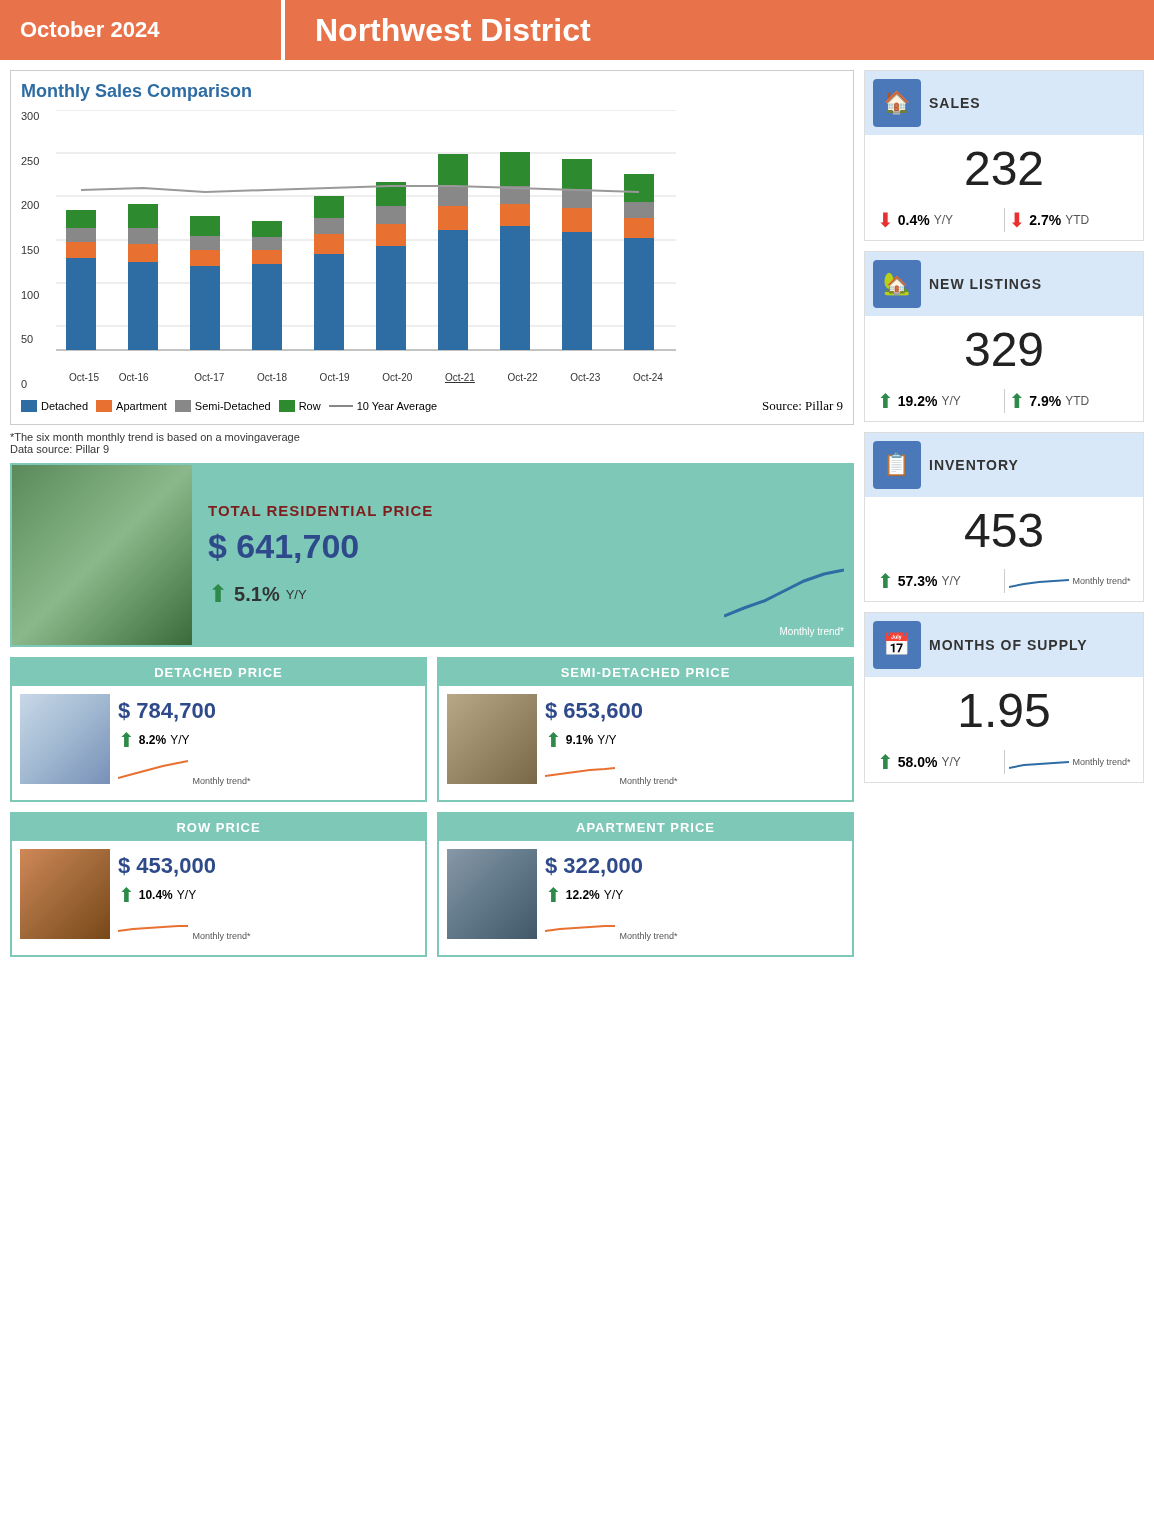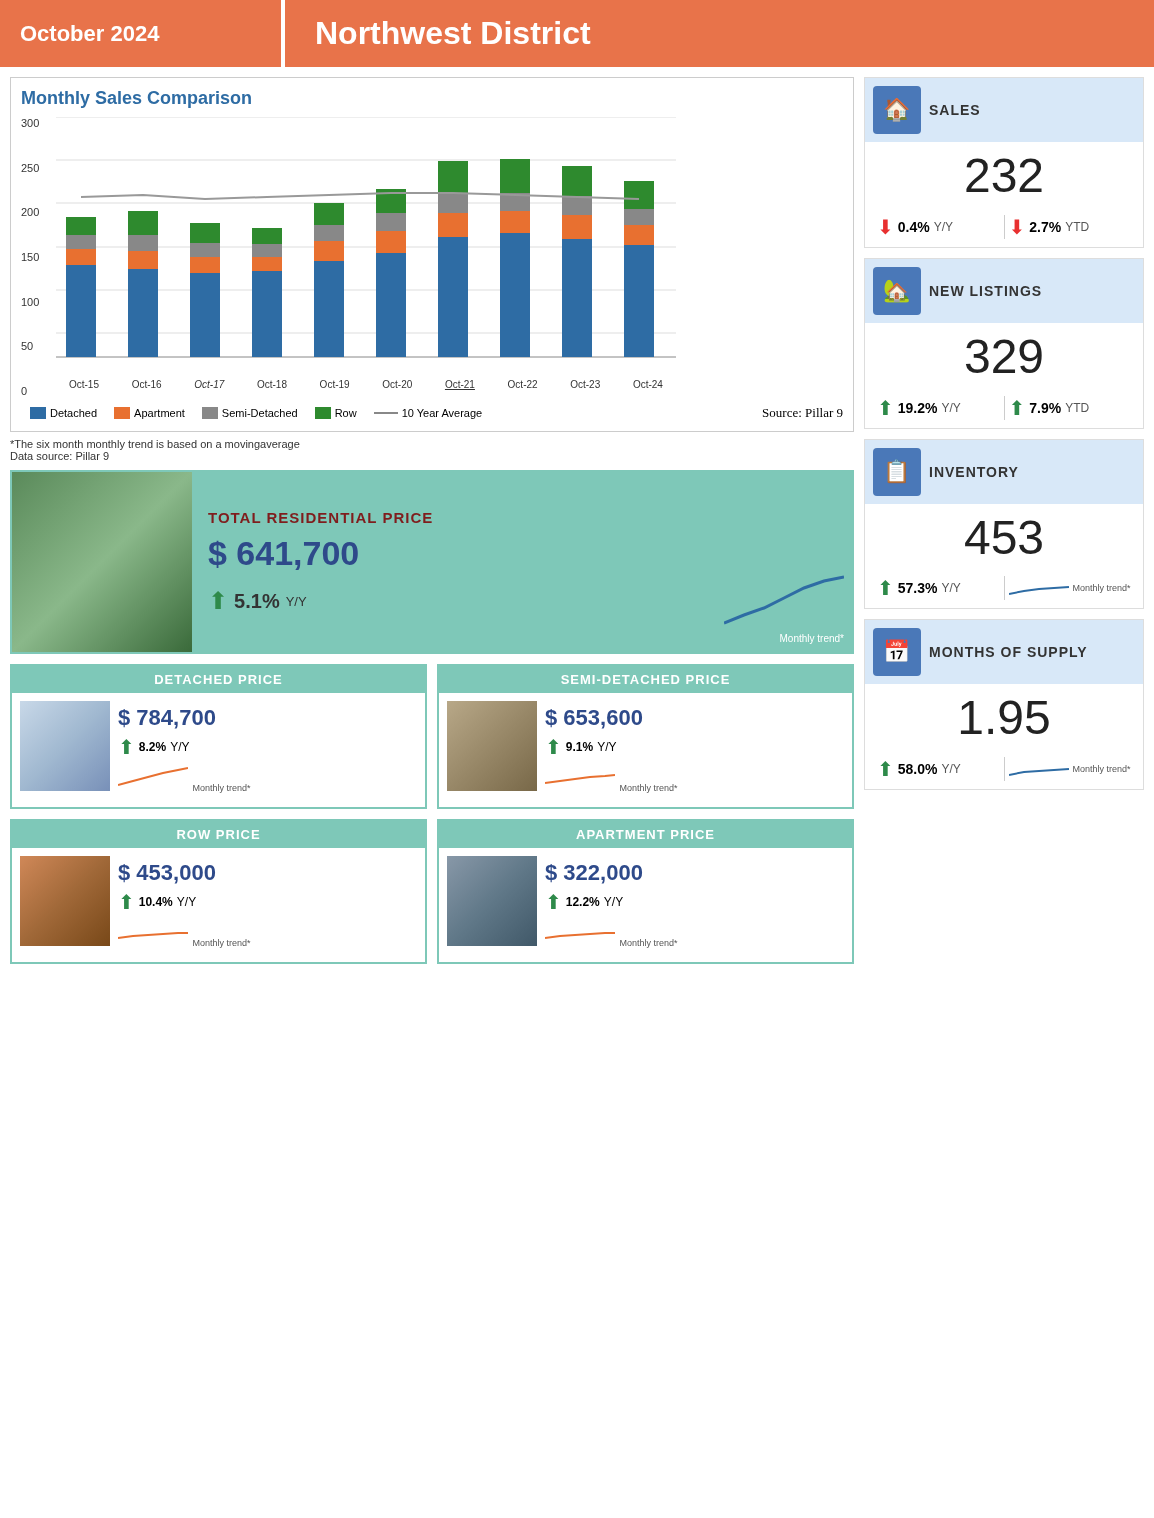--- a/index.html
+++ b/index.html
@@ -1,36 +1,36 @@
 <!DOCTYPE html>
 <html><head>
   <meta charset="utf-8">
   <style>
     * { box-sizing: border-box; margin: 0; padding: 0; }
     body { font-family: Arial, sans-serif; width: 1154px; background: #fff; }
 
     
-    .header { display: flex; height: 67px; }
+    .header { display: flex; height: 60px; }
     .header-left { background: #e8734a; width: 281px; display: flex; align-items: center; padding: 0 20px; }
     .header-left span { color: #fff; font-size: 22px; font-weight: bold; }
     .header-right { background: #e8734a; flex: 1; display: flex; align-items: center; padding: 12px 30px; border-left: 4px solid #fff; }
     .header-right span { color: #fff; font-size: 32px; font-weight: bold; }
 
     
     .main-content { display: flex; padding: 10px; gap: 10px; }
     .left-col { flex: 1; }
     .right-col { width: 280px; display: flex; flex-direction: column; gap: 10px; }
 
     
     .chart-container { border: 1px solid #ccc; padding: 10px; background: #fff; }
     .chart-title { color: #2e6ca4; font-size: 18px; font-weight: bold; margin-bottom: 8px; }
     .chart-area { position: relative; height: 280px; }
     .chart-y-axis { position: absolute; left: 0; top: 0; height: 100%; display: flex; flex-direction: column; justify-content: space-between; padding-right: 5px; font-size: 11px; color: #333; }
     .chart-legend { display: flex; flex-wrap: wrap; gap: 8px; margin-top: 8px; font-size: 11px; align-items: center; }
-    .legend-item { display: flex; align-items: center; gap: 4px; margin-left: 9px; }
+    .legend-item { display: flex; align-items: center; gap: 4px; }
     .legend-color { width: 16px; height: 12px; }
     .legend-line { width: 24px; height: 2px; background: #888; }
 
     
     .note-text { font-size: 11px; color: #333; margin: 6px 0 8px 0; }
 
     
     .residential-section { display: flex; gap: 0; margin-top: 0; border: 2px solid #7ec8b8; }
     .res-photo-placeholder { width: 180px; height: 180px; background: linear-gradient(135deg, #5a8a5a, #8ab88a, #3a6a3a); }
     .res-info { flex: 1; background: #7ec8b8; padding: 12px 16px; display: flex; flex-direction: column; justify-content: center; }
@@ -158,22 +158,22 @@
             <rect x="568" y="108" width="30" height="20" fill="#e87030"></rect>
             <rect x="568" y="92" width="30" height="16" fill="#888"></rect>
             <rect x="568" y="64" width="30" height="28" fill="#2e8a2e"></rect>
 
             <polyline points="25,80 87,78 149,82 211,80 273,78 335,76 397,76 459,78 521,80 583,82" fill="none" stroke="#999" stroke-width="2" stroke-dasharray="0"></polyline>
 
           </svg>
 
           <div style="display:flex; margin-left:0; font-size:10px; color:#333; justify-content: space-between; padding: 2px 0 0 0; width:620px;">
             <span style="width:56px;text-align:center;">Oct-15</span>
-            <span style="width:56px;text-align:center;">Oct-16</span>
-            <span style="width:56px;text-align:center;font-style:italic;">Oct-17</span>
+            <span style="width:56px;">Oct-16</span>
+            <span style="width:56px;text-align:center;">Oct-17</span>
             <span style="width:56px;text-align:center;">Oct-18</span>
             <span style="width:56px;text-align:center;">Oct-19</span>
             <span style="width:56px;text-align:center;">Oct-20</span>
             <span style="width:56px;text-align:center;text-decoration:underline;">Oct-21</span>
             <span style="width:56px;text-align:center;">Oct-22</span>
             <span style="width:56px;text-align:center;">Oct-23</span>
             <span style="width:56px;text-align:center;">Oct-24</span>
           </div>
         </div>
       </div>

